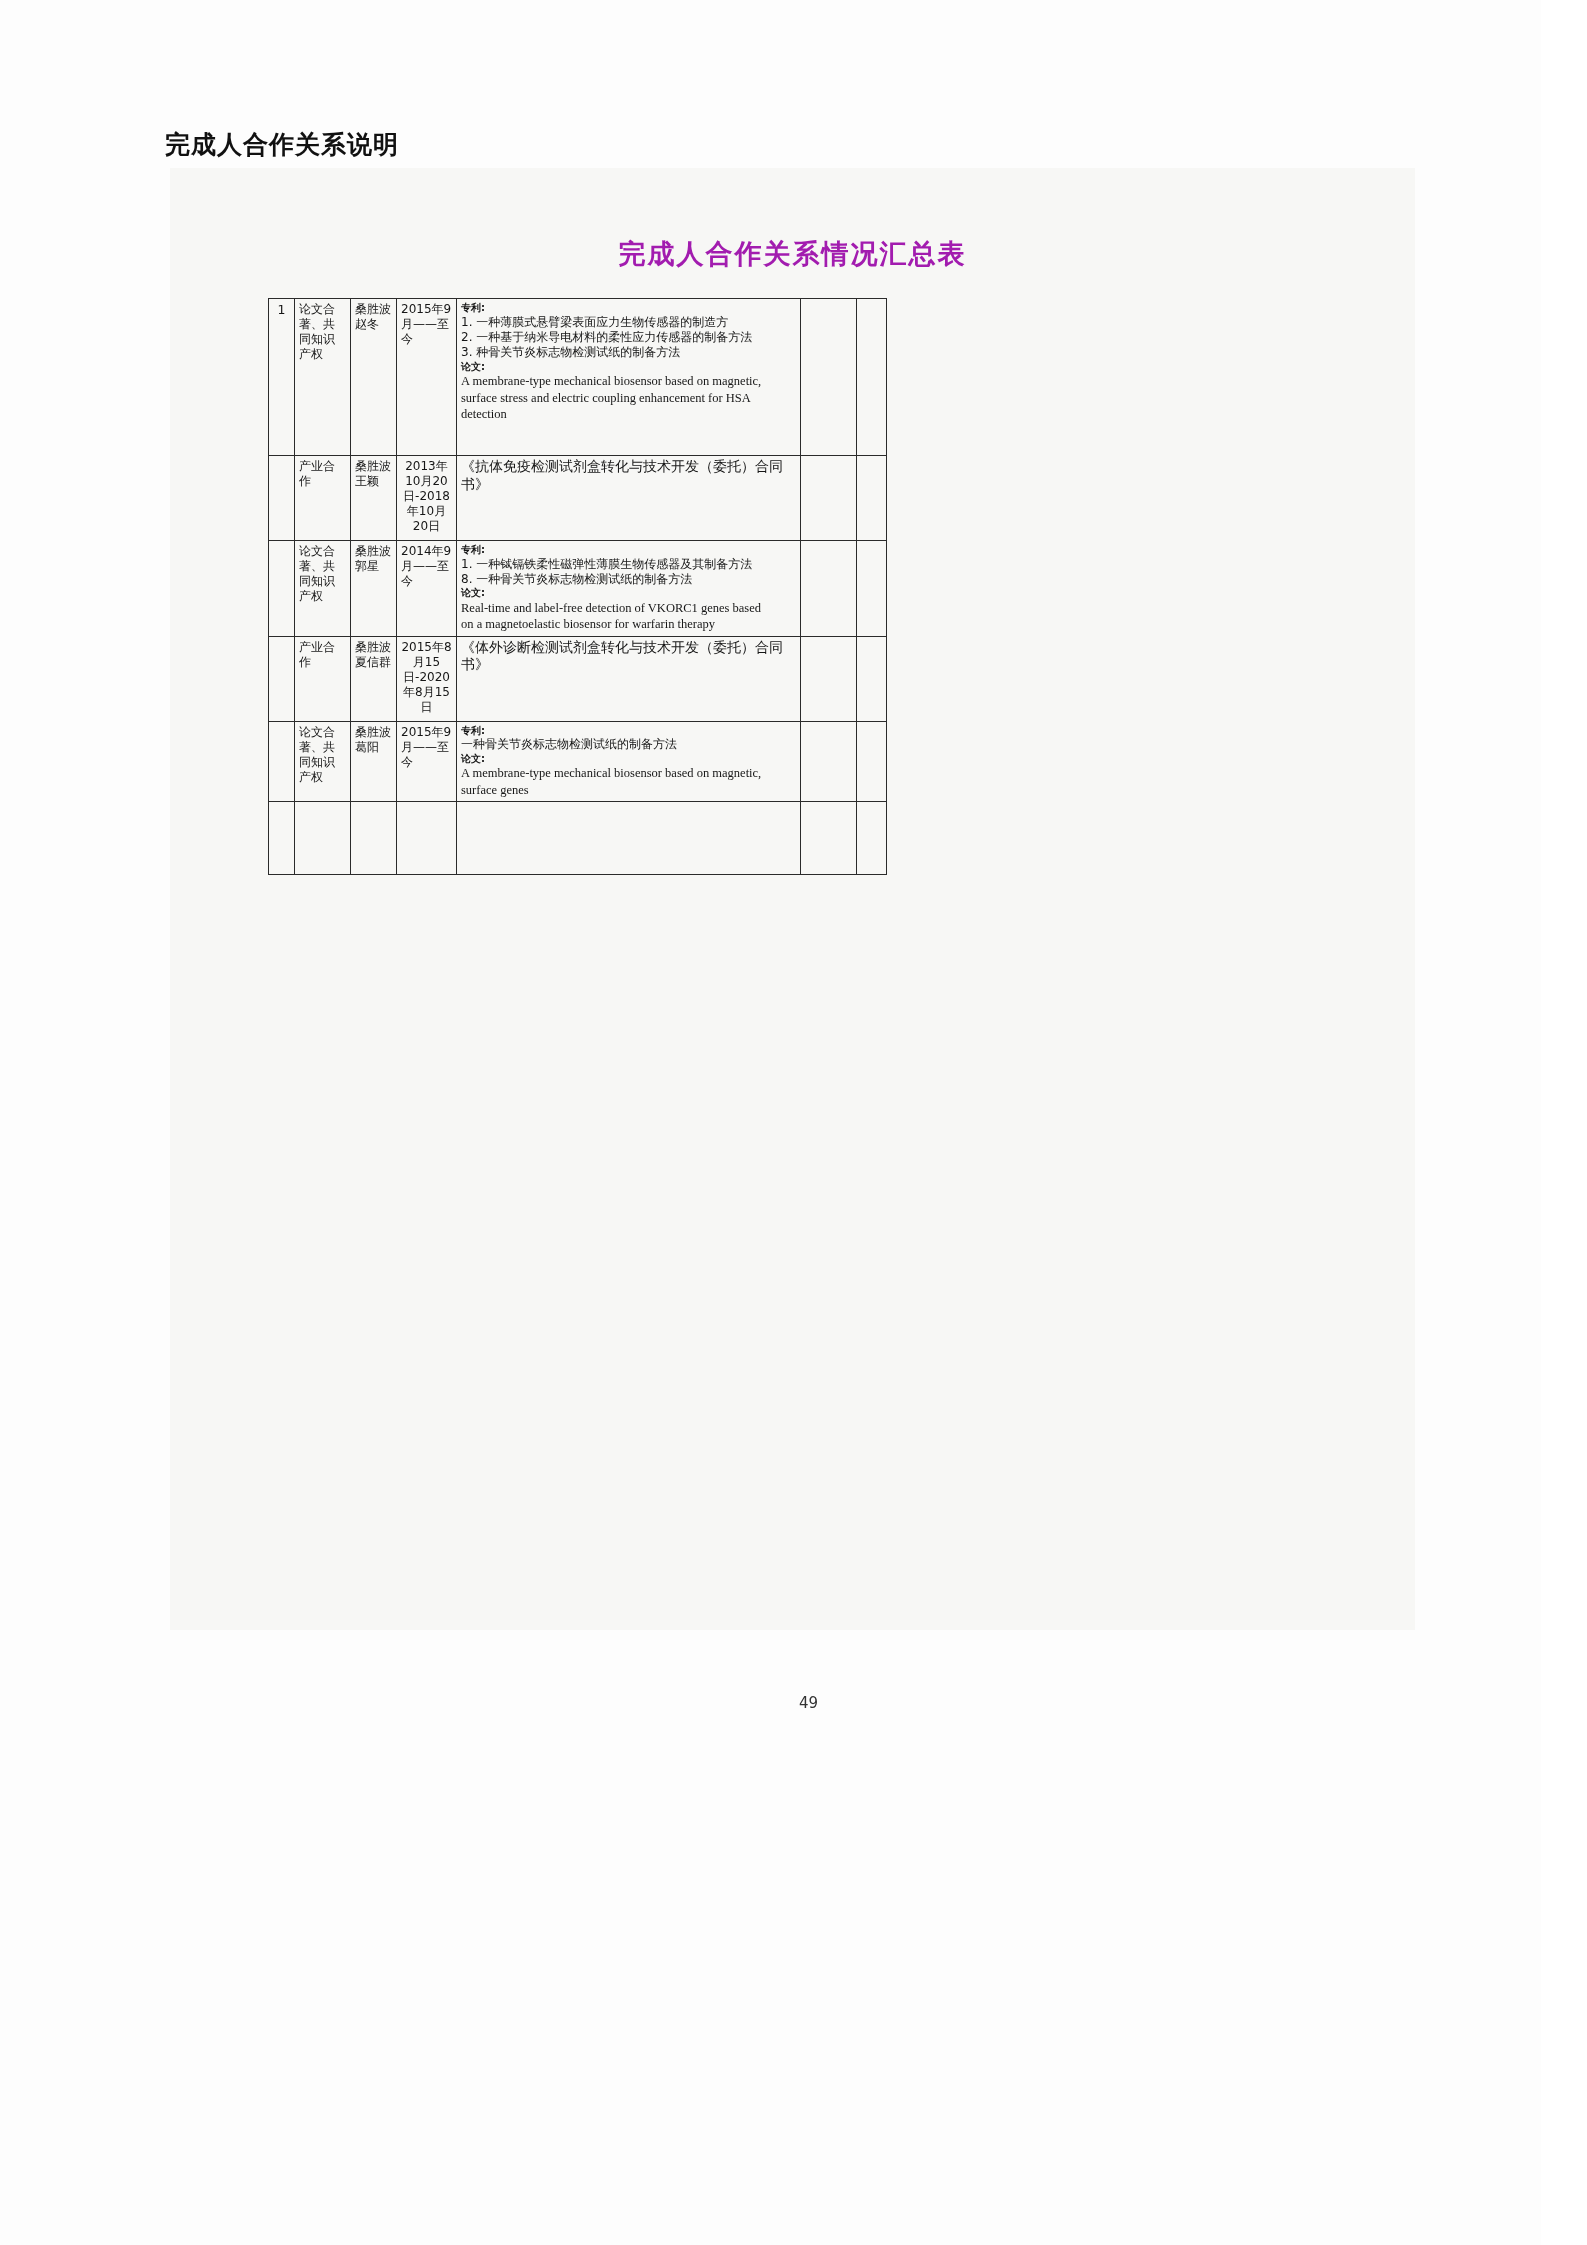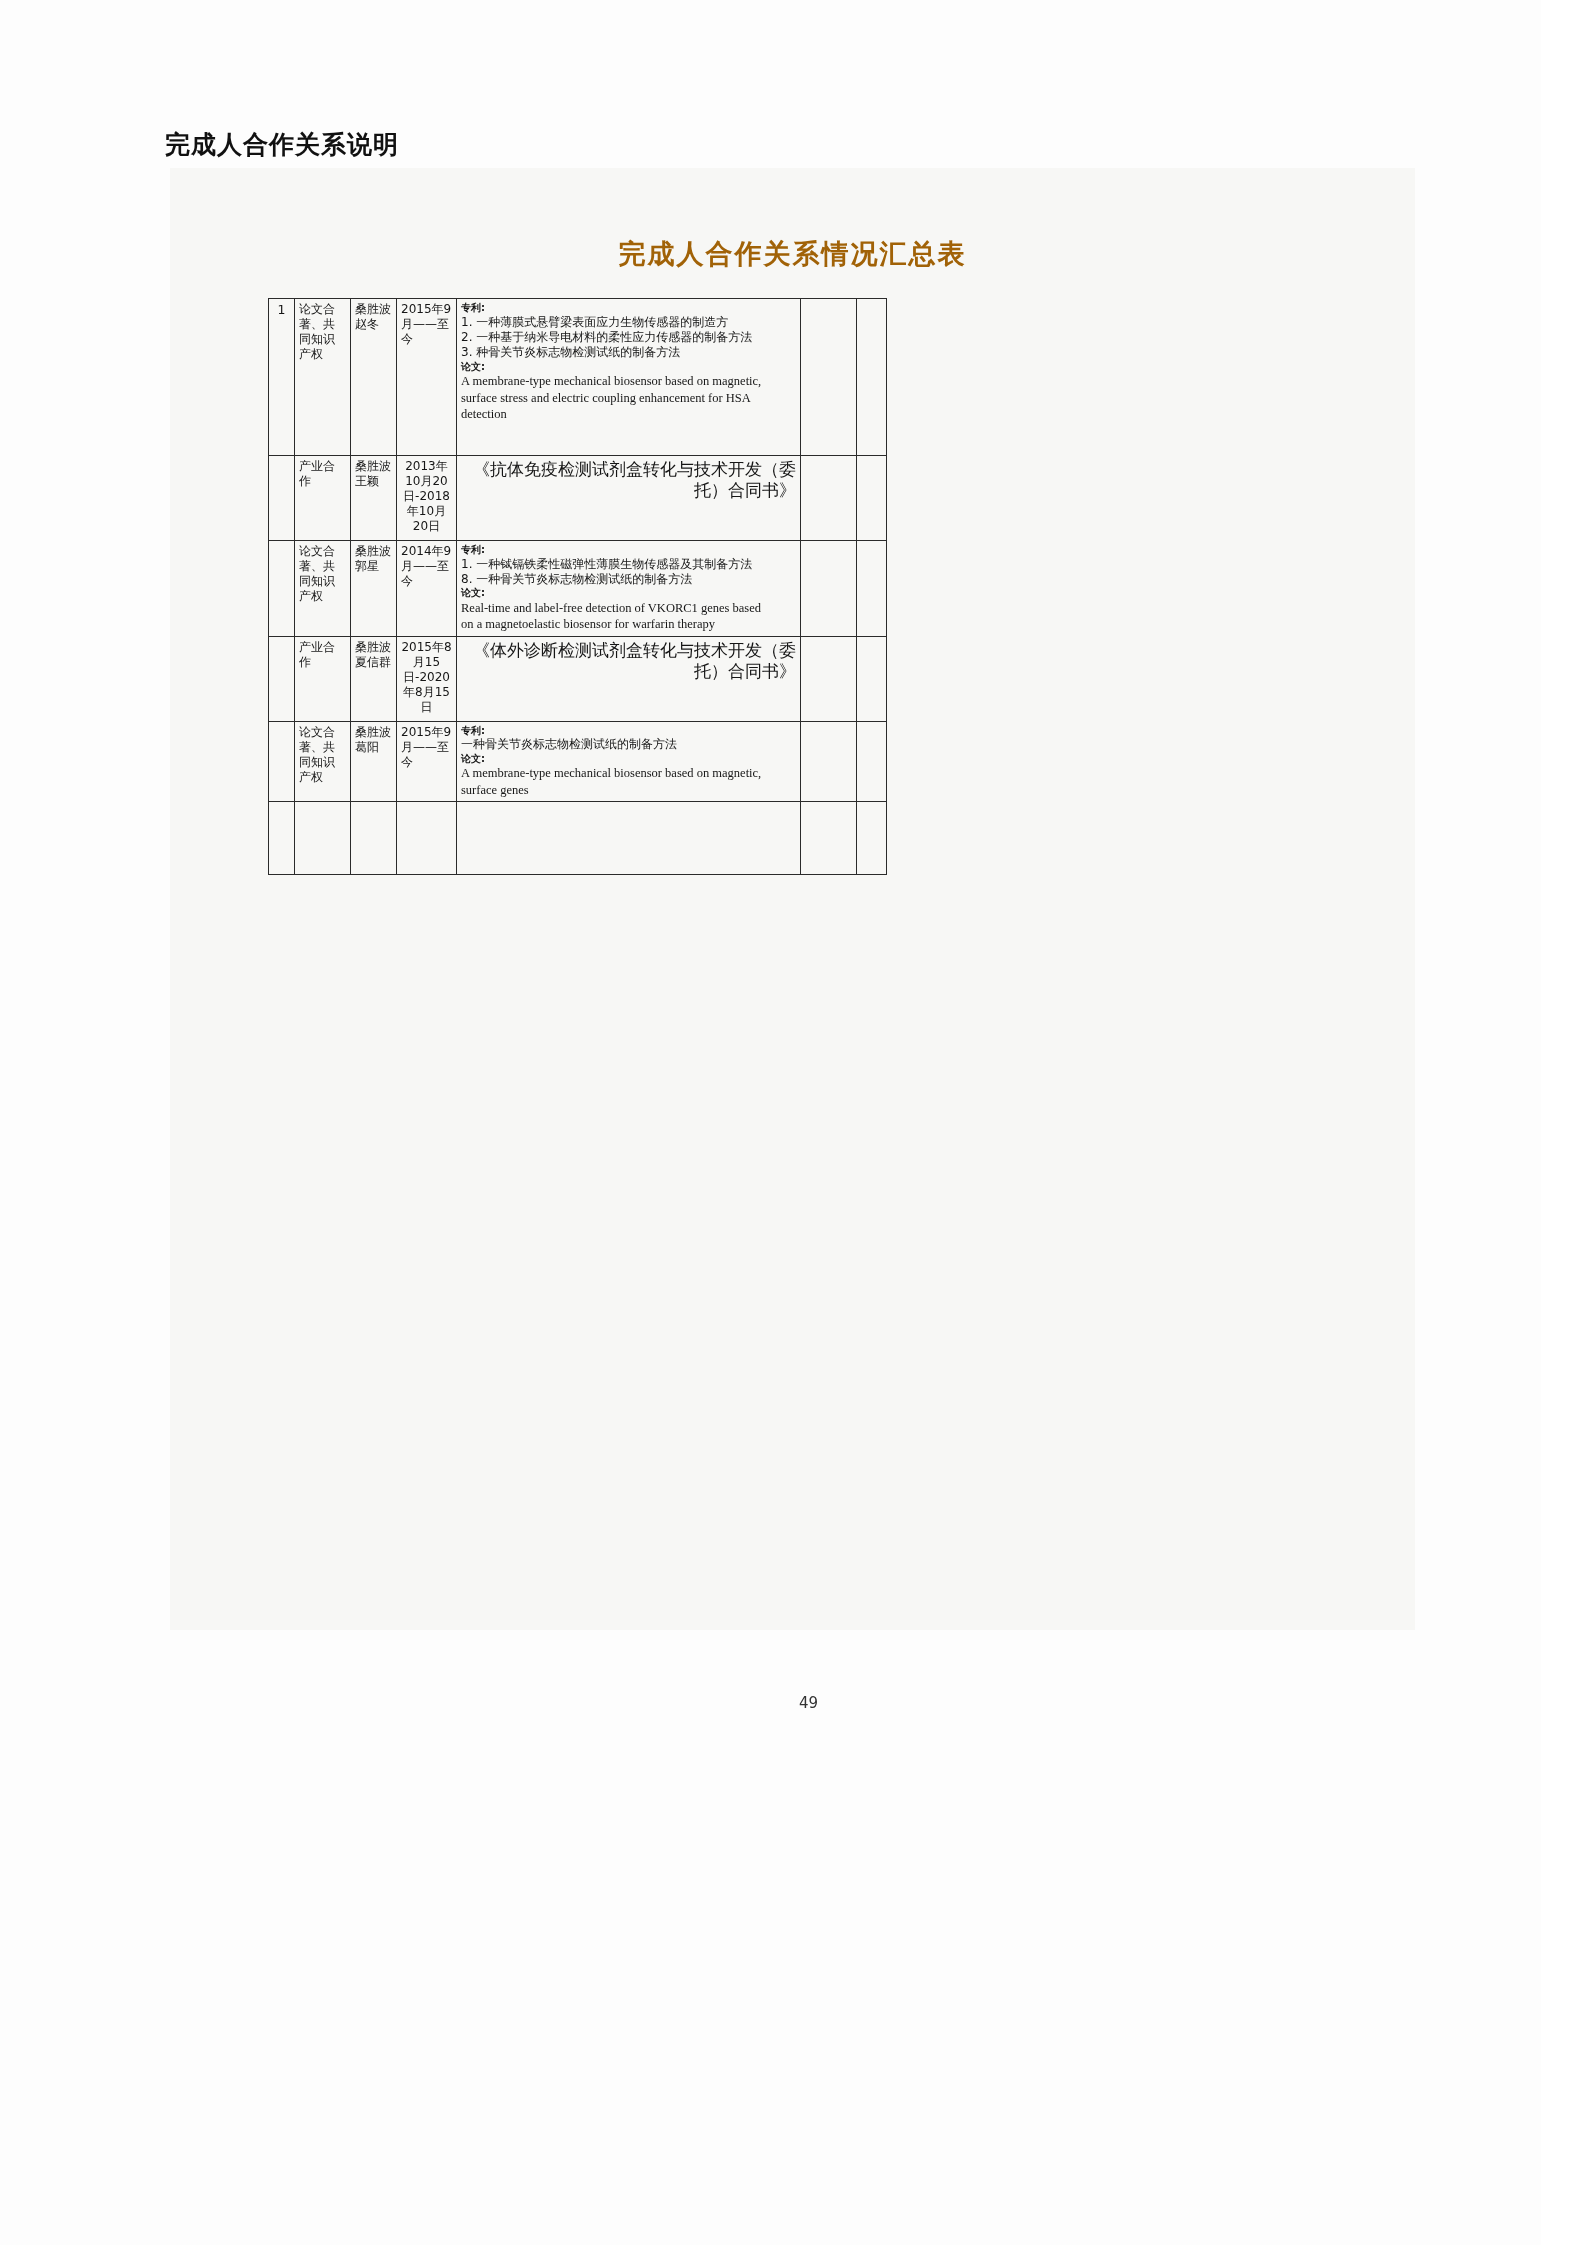--- a/index.html
+++ b/index.html
@@ -44,21 +44,21 @@
   .table-title {
     position: absolute;
     left: 170px;
     top: 236px;
     width: 1245px;
     text-align: center;
     font-family: "DejaVu Sans", sans-serif;
     font-size: 27px;
     font-weight: bold;
     letter-spacing: 2px;
-    color: #a16207;
+    color: #a21caf;
   }
   table.main {
     position: absolute;
     left: 268px;
     top: 298px;
     width: 618px;
     border-collapse: collapse;
     table-layout: fixed;
     font-size: 13px;
     color: #161616;
@@ -114,23 +114,23 @@
   }
   .lbl {
     font-family: "DejaVu Sans", sans-serif;
     font-weight: bold;
     font-size: 10px;
   }
   .res-block p {
     margin: 0;
   }
   .contract {
-    font-family: Liberation Serif, serif;
-    font-size: 17px;
-    text-align: right;
+    font-family: Liberation Mono, monospace;
+    font-size: 14px;
+    text-align: left;
     line-height: 1.35;
   }
   .row-tall td { height: 150px; }
   .row-mid td  { height: 78px; }
   .row-blank td { height: 66px; }
   .page-number {
     position: absolute;
     left: 0;
     top: 1694px;
     width: 1587px;

